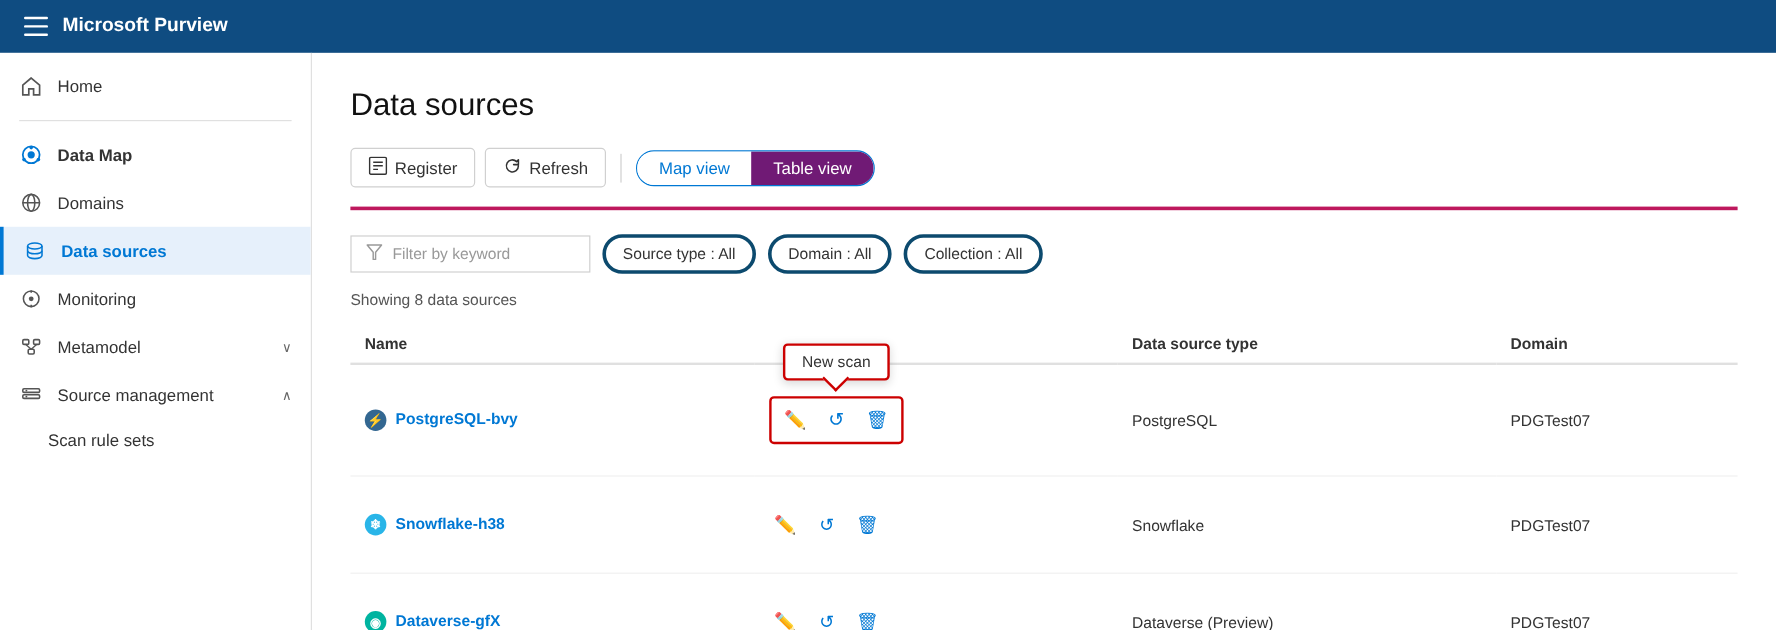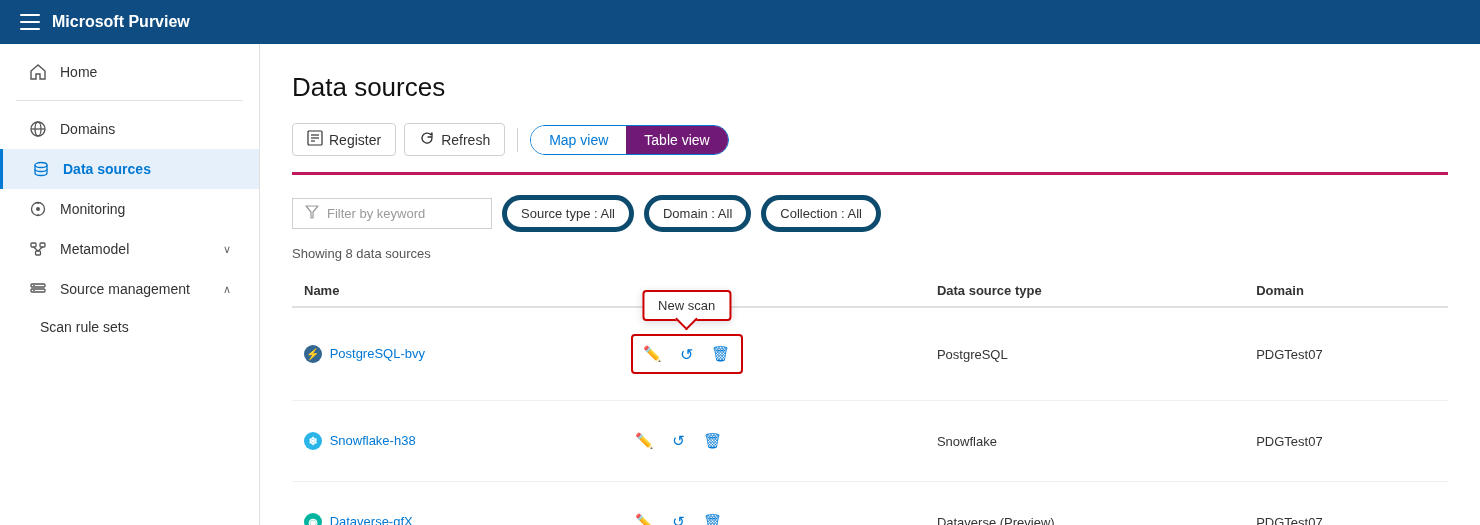--- a/index.html
+++ b/index.html
@@ -48,21 +48,21 @@
       width: 260px;
       background: white;
       border-right: 1px solid #e0e0e0;
       flex-shrink: 0;
       overflow-y: auto;
       padding-top: 8px;
     }
     .sidebar-item {
       display: flex;
       align-items: center;
-      padding: 10px 28px;
+      padding: 10px 16px;
       cursor: pointer;
       gap: 12px;
       font-size: 14px;
       color: #333;
       position: relative;
     }
     .sidebar-item.active {
       background: #e6f0fb;
       color: #0078d4;
       font-weight: 600;
@@ -170,21 +170,21 @@
       border: 1px solid #d0d0d0;
       border-radius: 0;
       background: white;
       min-width: 200px;
       cursor: text;
       color: #999;
       font-size: 13px;
     }
     .filter-pill {
       padding: 6px 14px;
-      border: 5px solid #0c4a6e;
+      border: 3px solid #0c4a6e;
       border-radius: 20px;
       background: white;
       cursor: pointer;
       font-size: 13px;
       color: #333;
     }
 
     
     .data-count {
       font-size: 13px;
@@ -208,20 +208,21 @@
     .data-table td {
       padding: 26px 12px;
       border-bottom: 1px solid #f0f0f0;
       font-size: 13px;
       vertical-align: middle;
     }
     .data-table td a, .source-link {
       color: #0078d4;
       text-decoration: none;
       cursor: pointer;
+      font-weight: bold;
     }
     .row-actions {
       display: flex;
       align-items: center;
       gap: 6px;
       position: relative;
     }
     .action-icon {
       width: 28px;
       height: 28px;
@@ -309,20 +310,32 @@
       <span class="icon-shape">
         <svg width="18" height="18" viewBox="0 0 18 18" fill="none">
           <path d="M9 2L2 8v8h5v-5h4v5h5V8L9 2z" stroke="#555" stroke-width="1.4" fill="none"></path>
         </svg>
       </span>
       <span class="sidebar-label">Home</span>
     </div>
 
     <hr class="sidebar-divider">
 
+    <div class="sidebar-section-label">
+      <span class="icon-shape">
+        <svg width="20" height="20" viewBox="0 0 20 20" fill="none">
+          <circle cx="10" cy="10" r="7" stroke="#0078d4" stroke-width="1.5" fill="none"></circle>
+          <circle cx="10" cy="10" r="3" fill="#0078d4"></circle>
+          <circle cx="10" cy="4" r="1.5" fill="#0078d4"></circle>
+          <circle cx="16" cy="14" r="1.5" fill="#0078d4"></circle>
+          <circle cx="4" cy="14" r="1.5" fill="#0078d4"></circle>
+        </svg>
+      </span>
+      <span>Data Map</span>
+    </div>
 
     <div class="sidebar-item">
       <span class="icon-shape">
         <svg width="18" height="18" viewBox="0 0 18 18" fill="none">
           <circle cx="9" cy="9" r="7" stroke="#555" stroke-width="1.3" fill="none"></circle>
           <ellipse cx="9" cy="9" rx="3" ry="7" stroke="#555" stroke-width="1.3" fill="none"></ellipse>
           <line x1="2" y1="9" x2="16" y2="9" stroke="#555" stroke-width="1.3"></line>
         </svg>
       </span>
       <span class="sidebar-label">Domains</span>

